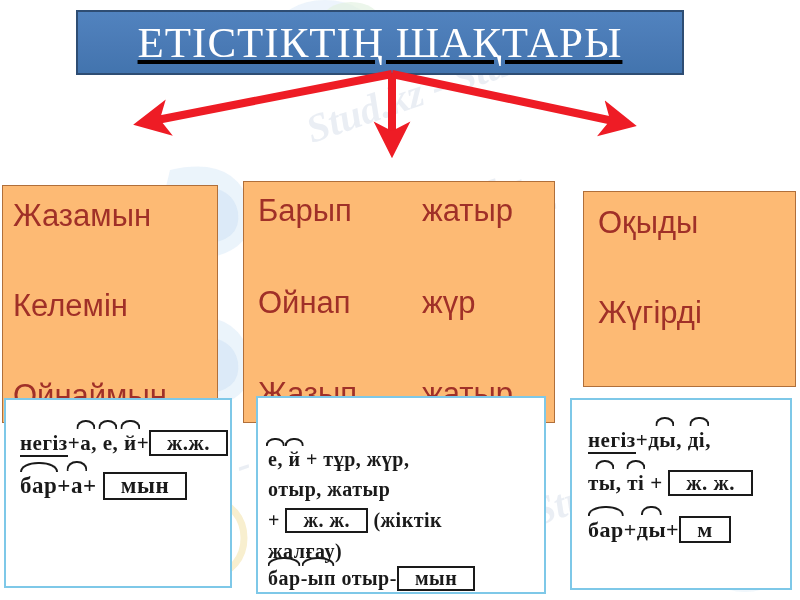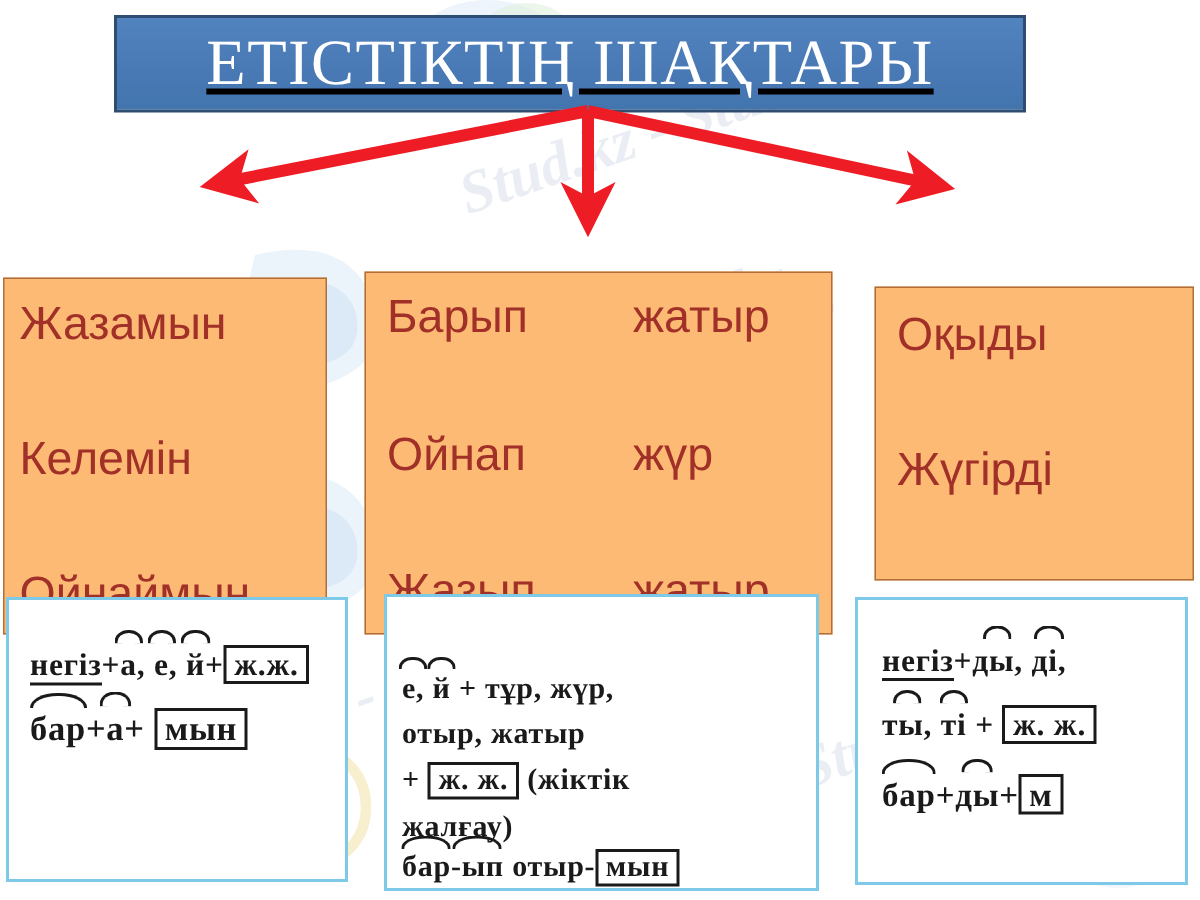--- a/index.html
+++ b/index.html
@@ -124,21 +124,21 @@
   #panel-past     { left: 570px; top: 398px; width: 222px; height: 192px; }
 
   .fline {
     position: absolute;
     white-space: nowrap;
     font-weight: bold;
     letter-spacing: 0.5px;
   }
   .boxed {
     border: 2px solid #1a1a1a;
-    padding: 0px 5px;
+    padding: 0px 16px;
     display: inline-block;
     line-height: 1.05;
   }
   .uline { border-bottom: 2px solid #1a1a1a; padding-bottom: 0px; }
   .hat {
     position: relative;
     display: inline-block;
   }
   .hat::before {
     content: "";

